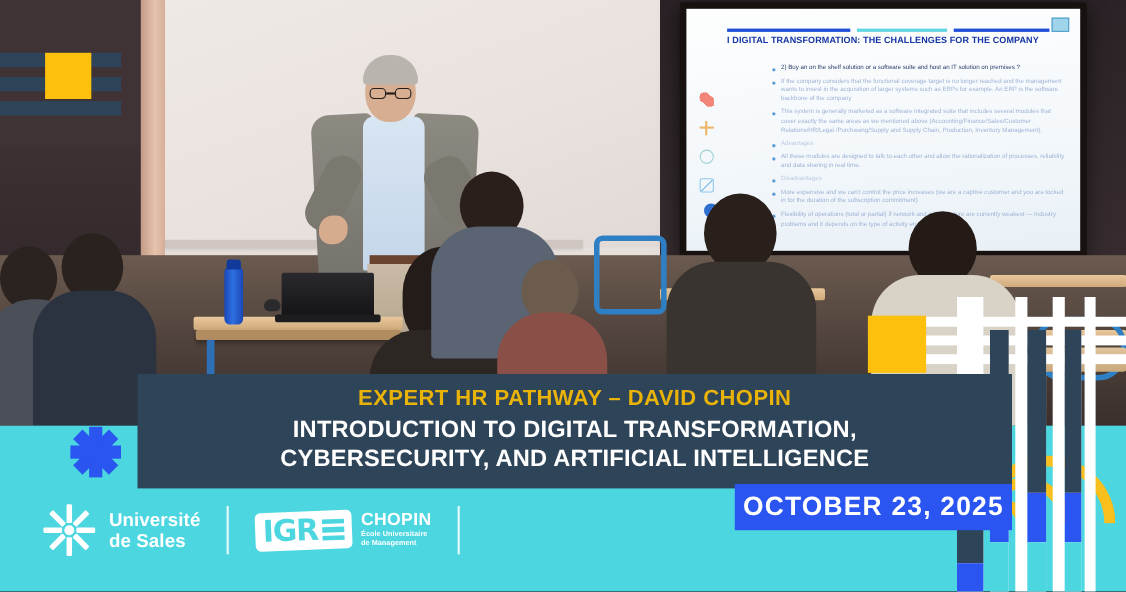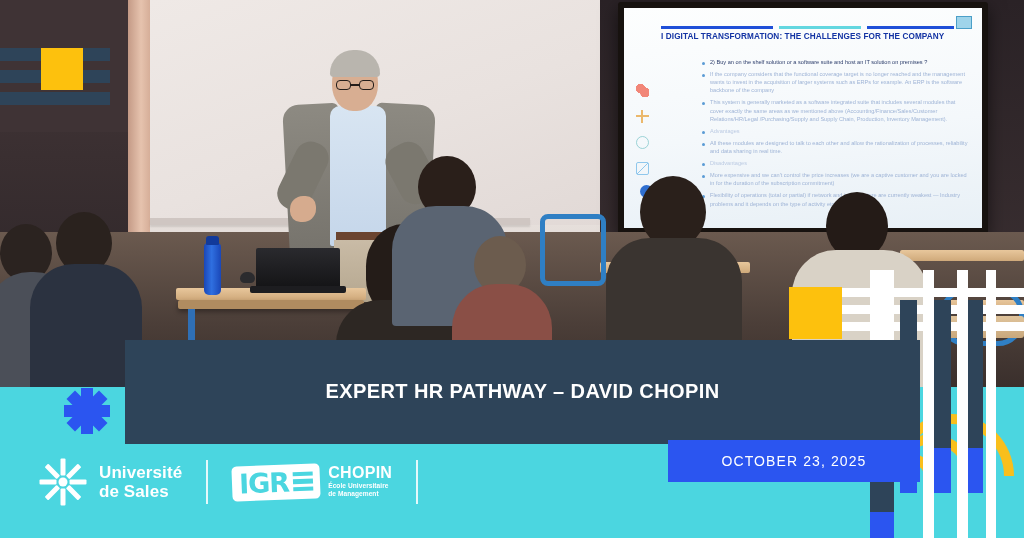--- a/index.html
+++ b/index.html
@@ -162,29 +162,29 @@
   .sb { position:absolute; bottom:0; }
   .sb .white { position:absolute; left:0; top:0; width:100%; height:100%; background:#fff; }
   .sb .navy  { position:absolute; left:0; width:100%; background:#2e4459; }
   .sb .blue  { position:absolute; left:0; width:100%; background:#2b55f0; }
   .sb .cyan  { position:absolute; left:0; bottom:0; width:100%; background:#4bd6e0; }
 
   
   .banner { position:absolute; left:125px; top:340px; width:795px; height:104px;
             background:#2e4459; display:flex; flex-direction:column;
             align-items:center; justify-content:center; padding:8px 30px 10px; }
-  .banner .eyebrow { color:#ffffff; font-size:20px; font-weight:bold; letter-spacing:.4px;
+  .banner .eyebrow { color:#eab308; font-size:20px; font-weight:bold; letter-spacing:.4px;
                      line-height:1.15; text-align:center; white-space:nowrap; }
   .banner .headline { color:#ffffff; font-size:21.5px; font-weight:bold; letter-spacing:.2px;
                       line-height:1.24; text-align:center; margin-top:3px; }
 
   
   .date-badge { position:absolute; left:668px; top:440px; width:252px; height:42px;
                 background:#2b55f0; display:flex; align-items:center; justify-content:center; }
-  .date-badge span { color:#fff; font-size:14px; font-weight:normal; letter-spacing:1.1px; }
+  .date-badge span { color:#fff; font-size:24px; font-weight:bold; letter-spacing:1.1px; }
 
   
   .logos { position:absolute; left:40px; bottom:28px; height:56px;
            display:flex; align-items:center; gap:0; }
   .logo-udr { display:flex; align-items:center; gap:13px; }
   .udr-mark { position:relative; width:46px; height:46px; }
   .udr-mark i { position:absolute; left:50%; top:50%; background:#fff; border-radius:1px; }
   .udr-mark .arm { width:5px; height:17px; transform-origin:50% 50%; }
   .udr-mark .cen { width:9px; height:9px; border-radius:50%; transform:translate(-50%,-50%); }
   .udr-text { color:#fff; font-size:17px; font-weight:bold; line-height:1.14; letter-spacing:.1px; }
@@ -406,20 +406,24 @@
       <div class="blue" style="top:148px;height:45px;"></div>
       <div class="cyan" style="height:45px;"></div>
     </div>
     <div class="sb" style="left:116px; width:10px; height:268px;">
       <div class="white"></div>
     </div>
   </div>
 
   <div class="banner">
     <div class="eyebrow">EXPERT HR PATHWAY – DAVID CHOPIN</div>
+    <div class="headline">
+      <div>INTRODUCTION TO DIGITAL TRANSFORMATION,</div>
+      <div>CYBERSECURITY, AND ARTIFICIAL INTELLIGENCE</div>
+    </div>
   </div>
 
   <div class="date-badge">
     <span>OCTOBER 23, 2025</span>
   </div>
 
   <div class="logos">
 
     <div class="logo-udr">
       <div class="udr-mark">

